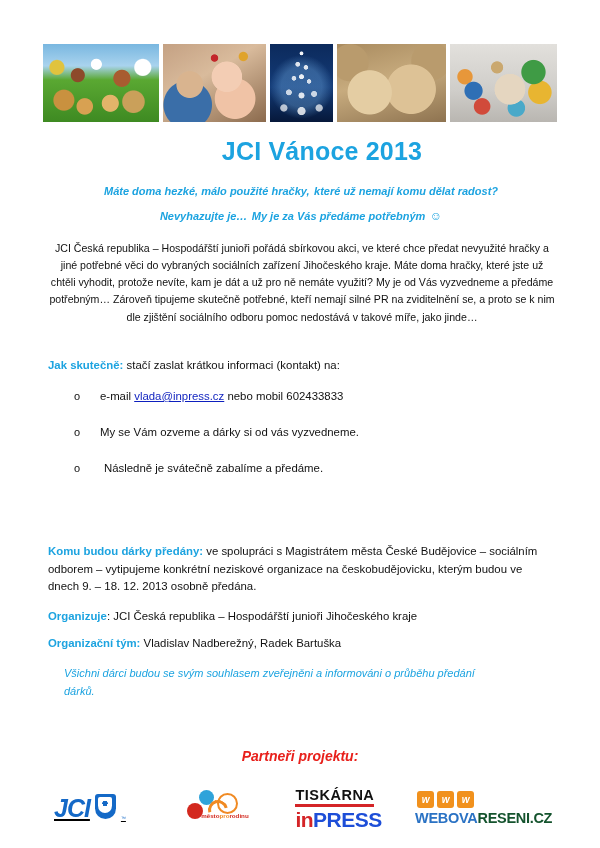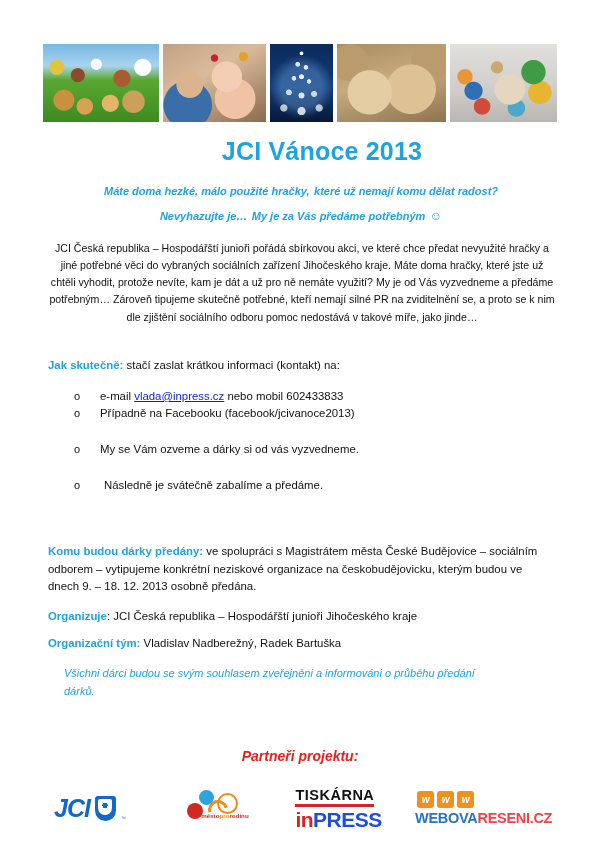--- a/index.html
+++ b/index.html
@@ -238,23 +238,23 @@
     height: 52px;
     display: flex;
     align-items: center;
   }
   .logo { position: relative; }
 
   
   .logo-jci {
     width: 112px;
     display: flex;
-    align-items: center;
     gap: 5px;
     margin-left: 6px;
+    text-decoration: underline;
   }
   .jci-word {
     font-size: 25px;
     font-weight: bold;
     font-style: italic;
     color: #1469c7;
     letter-spacing: -1px;
   }
   .jci-shield {
     width: 21px; height: 25px;
@@ -353,21 +353,21 @@
     text-align: center;
     font-style: italic;
   }
   .web-word {
     font-size: 14.5px;
     font-weight: bold;
     letter-spacing: -.3px;
     white-space: nowrap;
   }
   .web-word .b { color: #2a72c4; }
-  .web-word .o { color: #ef4444; margin-top: 17px; }
+  .web-word .o { color: #14532d; margin-top: 17px; }
 </style>
 </head>
 <body>
 
 <div class="page">
 
   <div class="photo-strip">
     <div class="photo toys">
         <div class="ph-toys"></div>
       </div>
@@ -402,21 +402,20 @@
   <div class="body-para">JCI Česká republika – Hospodářští junioři pořádá sbírkovou akci, ve které chce předat nevyužité hračky a jiné potřebné věci do vybraných sociálních zařízení Jihočeského kraje. Máte doma hračky, které jste už chtěli vyhodit, protože nevíte, kam je dát a už pro ně nemáte využití? My je od Vás vyzvedneme a předáme potřebným… Zároveň tipujeme skutečně potřebné, kteří nemají silné PR na zviditelnění se, a proto se k nim dle zjištění sociálního odboru pomoc nedostává v takové míře, jako jinde…</div>
 
   <div class="section" id="how-to-help">
     <span class="lead">Jak skutečně:</span><span> stačí zaslat krátkou informaci (kontakt) na:</span>
   </div>
 
   <div class="bullets">
     <div class="bullet">
       <span>e-mail </span><a class="maillink" href="#">vlada@inpress.cz</a><span> nebo mobil 602433833</span>
     </div>
-    <div class="bullet">Případně na Facebooku (facebook/jcivanoce2013)</div>
     <div class="bullet gap-top">My se Vám ozveme a dárky si od vás vyzvedneme.</div>
     <div class="bullet gap-top indent">Následně je svátečně zabalíme a předáme.</div>
   </div>
 
   <div class="section" id="gift-recipients">
     <span class="lead">Komu budou dárky předány:</span><span> ve spolupráci s Magistrátem města České Budějovice – sociálním odborem – vytipujeme konkrétní neziskové organizace na českobudějovicku, kterým budou ve dnech 9. – 18. 12. 2013 osobně předána.</span>
   </div>
 
   <div class="section" id="organizer">
     <span class="lead">Organizuje</span><span>: JCI Česká republika – Hospodářští junioři Jihočeského kraje</span>

